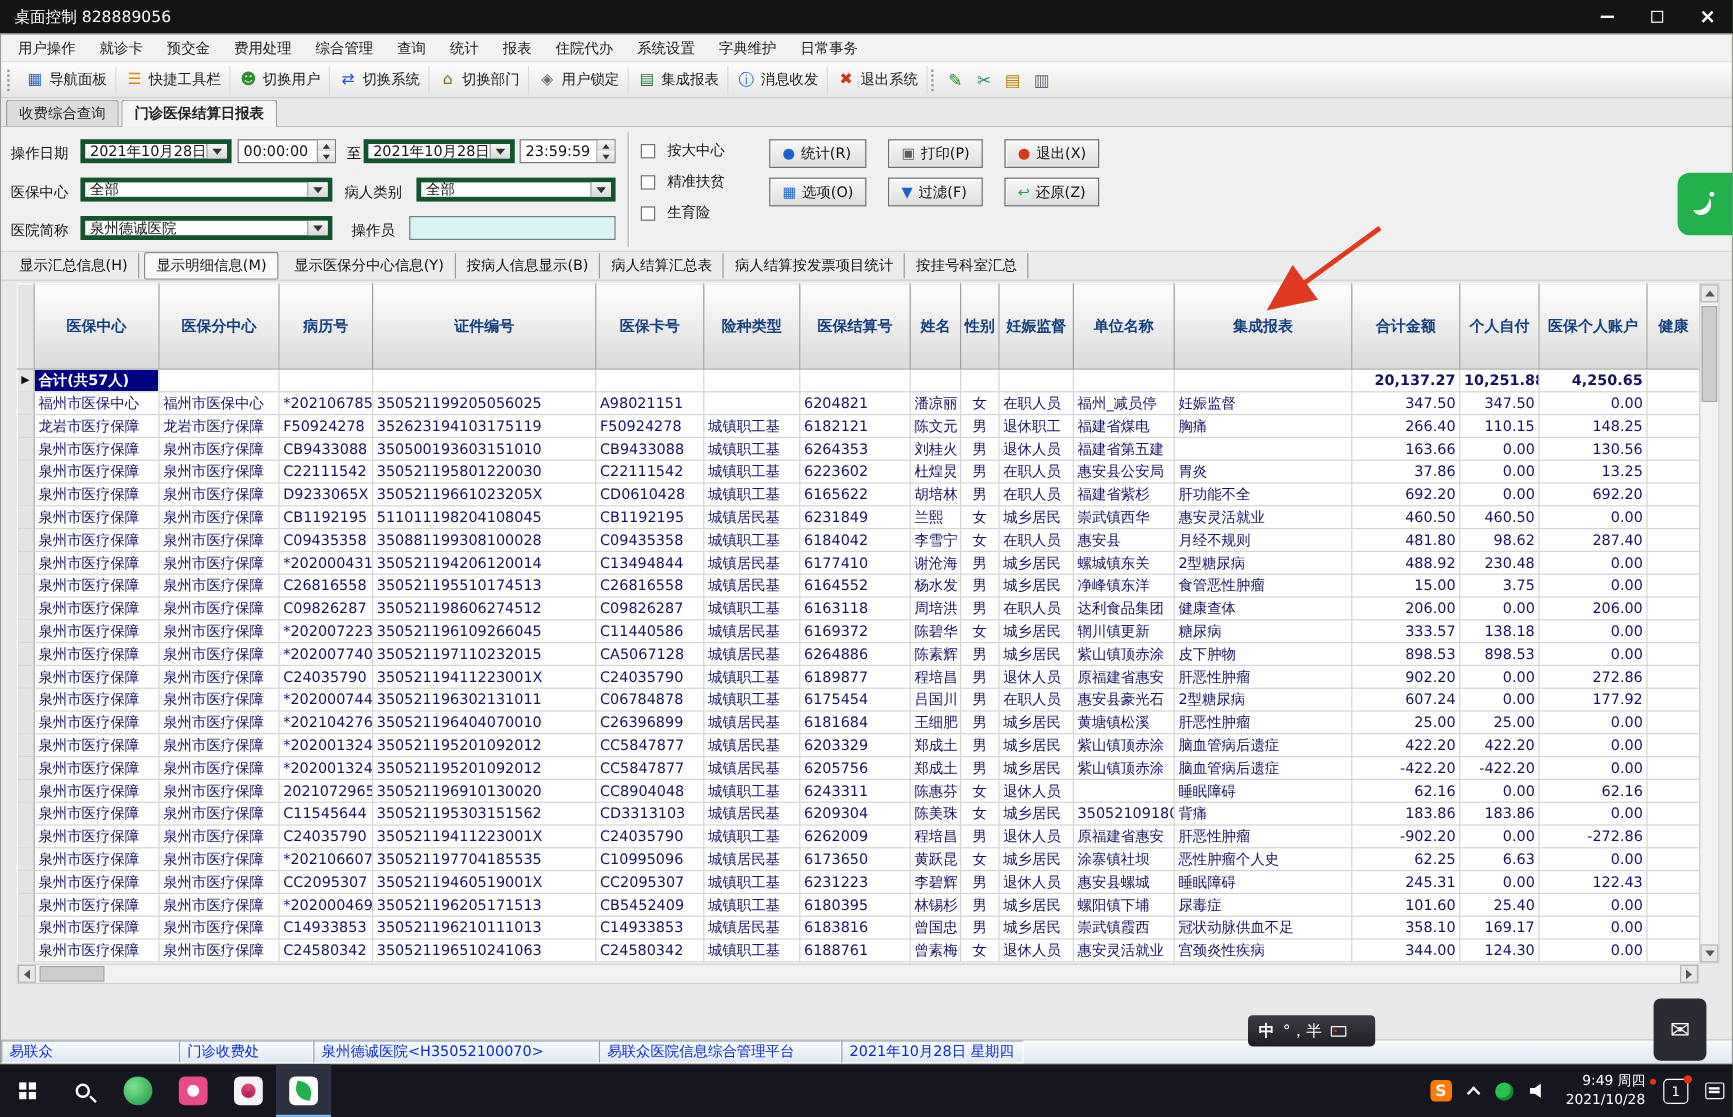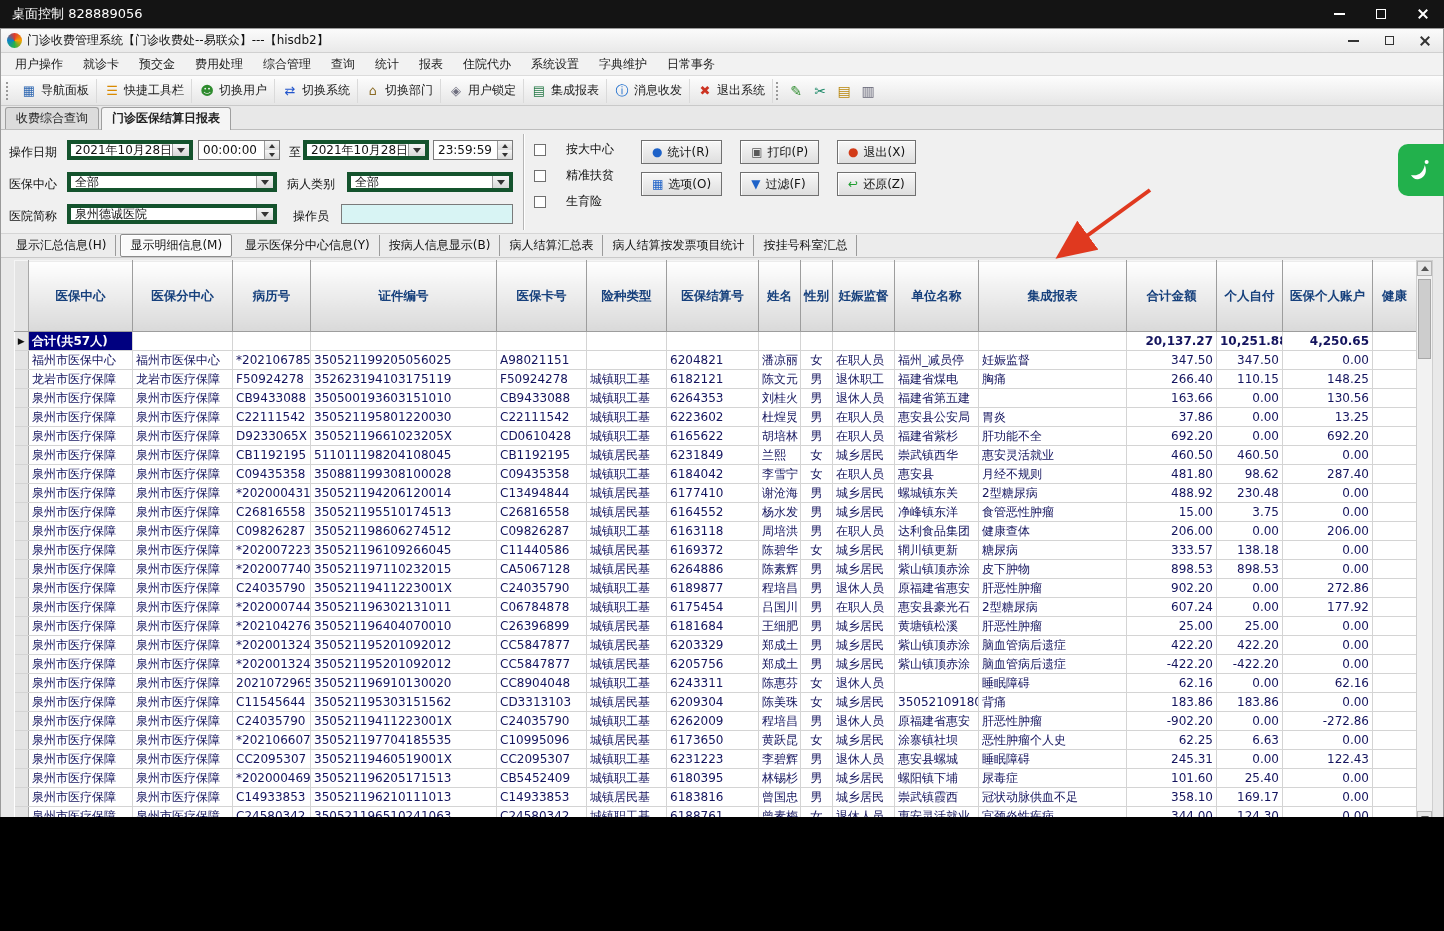--- a/index.html
+++ b/index.html
@@ -1,21 +1,21 @@
 <!DOCTYPE html>
 <html style="--arrow: #e0391f; --total_row_bg: #000080; --grid_text: #14145e; --header_text: #16407c; --status_text: #0a2bd4; --logo_green: #22b14c; --taskbar_bg: #15161f;"><head>
 <meta charset="utf-8">
 <style>
   :root{
     --arrow:#e0391f; --total_row_bg:#000080; --grid_text:#14145e; --header_text:#16407c;
     --status_text:#0a2bd4; --logo_green:#22b14c; --taskbar_bg:#15161f;
   }
   *{box-sizing:border-box;margin:0;padding:0}
   body{font-family:"DejaVu Sans","Liberation Sans",sans-serif;background:#000}
-  .screen{position:relative;width:1444px;height:817px;overflow:hidden;background:#4d7c0f;font-size:12px}
+  .screen{position:relative;width:1444px;height:931px;overflow:hidden;background:#4d7c0f;font-size:12px}
 
   
   .remote-bar{height:28px;background:#141414;color:#fff;display:flex;align-items:center;justify-content:space-between}
   .remote-title{padding-left:12px;font-size:13px;white-space:nowrap}
   .remote-controls{display:flex;height:100%}
   .rc-btn{width:42px;height:100%;display:flex;align-items:center;justify-content:center}
   .ic-min{width:11px;height:2px;background:#fff}
   .ic-max{width:10px;height:10px;border:1.5px solid #fff}
   .ic-close{position:relative;width:12px;height:12px}
   .ic-close::before,.ic-close::after{content:"";position:absolute;left:5px;top:0;width:2px;height:12px;background:#fff}
@@ -78,21 +78,21 @@
   .combo-btn::after{content:"";width:0;height:0;border:4px solid transparent;border-top:5px solid #333;margin-top:4px}
   .spinner{position:absolute;height:20px;background:#fff;border:1px solid #7a7a7a;display:flex;align-items:center}
   .spin-text{flex:1;padding:0 4px;color:#111;white-space:nowrap}
   .spin-btns{width:15px;height:100%;display:flex;flex-direction:column;border-left:1px solid #9a9a9a}
   .spin-btns i{flex:1;background:linear-gradient(#f6f6f6,#d8d8d8);display:flex;align-items:center;justify-content:center}
   .spin-btns i.up::after{content:"";border:3px solid transparent;border-bottom:4px solid #333;margin-top:-3px}
   .spin-btns i.dn::after{content:"";border:3px solid transparent;border-top:4px solid #333;margin-bottom:-3px}
   .op-input{position:absolute;left:340px;top:74px;width:172px;height:20px;background:#d8f4f4;border:1px solid #7a7a7a;padding:0 4px;font:inherit}
   .fdivider{position:absolute;left:522px;top:4px;height:96px;width:1px;background:#b5b5b5;box-shadow:1px 0 0 #fff}
   .f-checks{position:absolute;left:533px;top:11px;display:flex;flex-direction:column;gap:9px}
-  .chk{display:flex;align-items:center;gap:20px;white-space:nowrap;color:#111}
+  .chk{display:flex;align-items:center;gap:10px;white-space:nowrap;color:#111}
   .chk .box{width:12px;height:12px;background:#fff;border:1px solid #707070}
   .f-buttons{position:absolute;left:640px;top:10px;display:grid;grid-template-columns:auto auto auto;column-gap:18px;row-gap:8px}
   .fbtn{height:24px;display:inline-flex;align-items:center;gap:5px;padding:0 10px;background:linear-gradient(#f8f8f8,#dedede);border:1px solid #707070;box-shadow:inset 1px 1px 0 #fff;font:inherit;color:#111;white-space:nowrap}
   .fico{font-size:12px}
 
   
   .subtab-bar{height:24px;background:#ececec;display:flex;align-items:center;padding-left:6px;border-bottom:1px solid #c9c9c9}
   .subtab{padding:2px 9px;border-right:1px solid #9a9a9a;color:#111;white-space:nowrap}
   .subtab.active{background:#fafafa;border:1px solid #8a8a8a;box-shadow:inset 1px 1px 0 #fff;border-radius:2px;margin:0 4px}
 
@@ -182,35 +182,20 @@
           <span class="ic-max" data-name="maximize-icon"></span>
         </div>
       <div class="rc-btn" data-name="remote-close-button">
           <span class="ic-close" data-name="close-icon"></span>
         </div>
     </div>
   </div>
 
   <div class="app-window" data-name="app-window">
 
-    <div class="title-bar" data-name="title-bar">
-      <span class="app-icon" data-name="app-logo-icon"></span>
-      <span class="title-text" data-name="window-title">门诊收费管理系统【门诊收费处--易联众】---【hisdb2】</span>
-      <div class="title-controls" data-name="window-controls">
-        <div class="tc-btn" data-name="minimize-button">
-            <span class="ic-min" data-name="minimize-icon"></span>
-          </div>
-        <div class="tc-btn" data-name="restore-button">
-            <span class="ic-max" data-name="restore-icon-glyph"></span>
-          </div>
-        <div class="tc-btn" data-name="close-button">
-            <span class="ic-close" data-name="close-icon"></span>
-          </div>
-      </div>
-    </div>
 
     <div class="menu-bar" data-name="menu-bar">
 
     <span class="menu-item" data-name="menu-item">用户操作</span>
         <span class="menu-item" data-name="menu-item">就诊卡</span>
         <span class="menu-item" data-name="menu-item">预交金</span>
         <span class="menu-item" data-name="menu-item">费用处理</span>
         <span class="menu-item" data-name="menu-item">综合管理</span>
         <span class="menu-item" data-name="menu-item">查询</span>
         <span class="menu-item" data-name="menu-item">统计</span>

